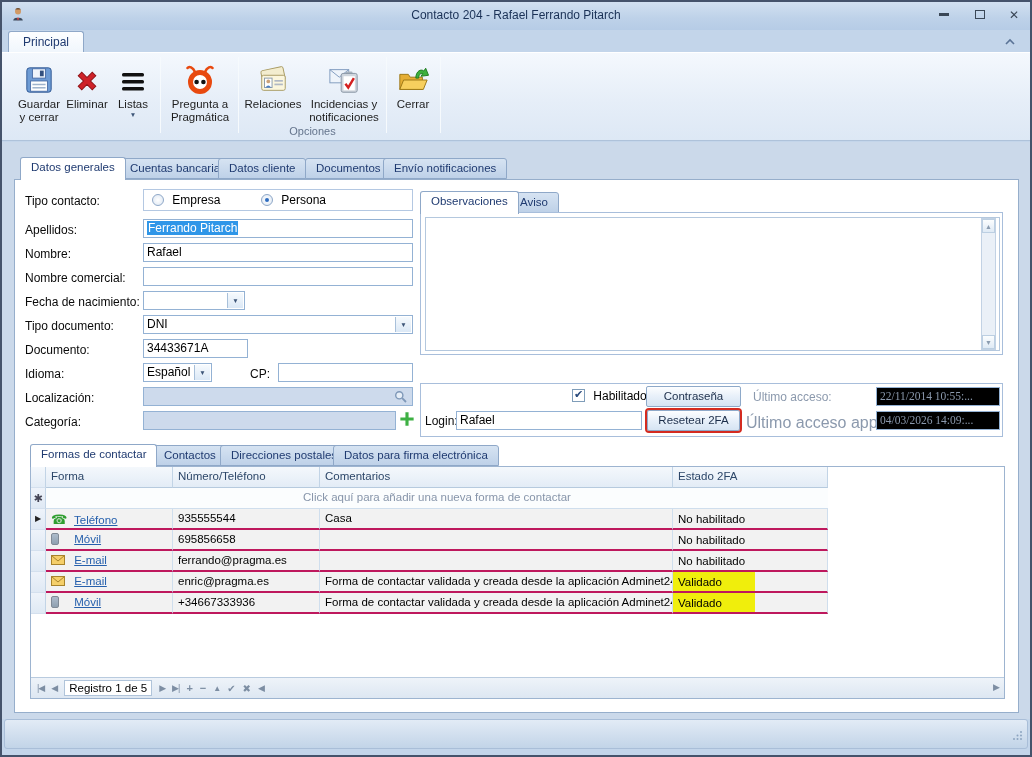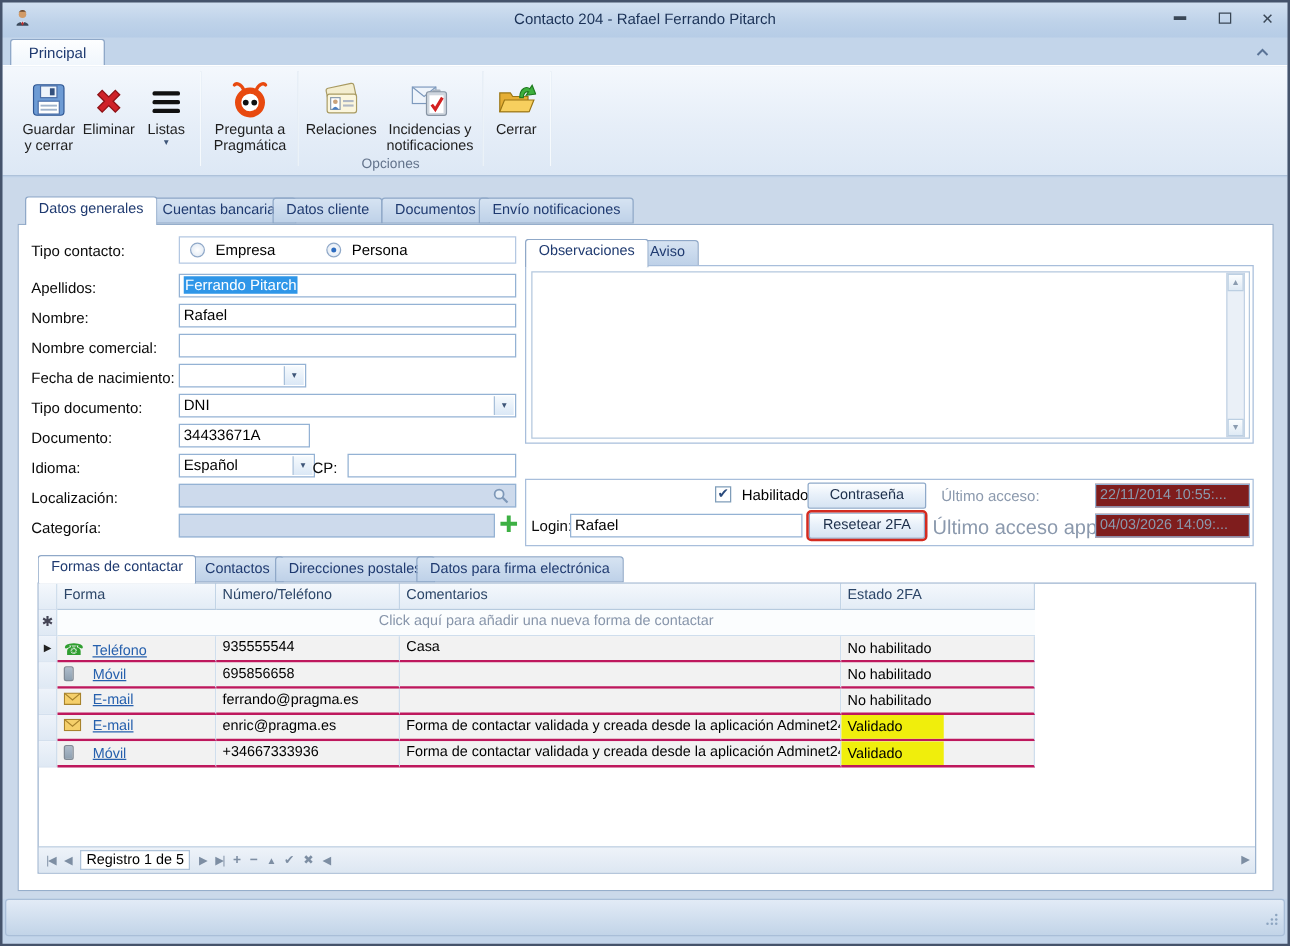--- a/index.html
+++ b/index.html
@@ -41,21 +41,21 @@
 
   .tab { position:absolute; height:21px; padding:3px 10px 0; font-size:11.5px; color:#1f3a70;
          background:linear-gradient(#d6e3f2,#bed1e8); border:1px solid #8fa8c8; border-radius:3px 3px 0 0; white-space:nowrap; }
   .tab.active { background:#fff; height:23px; z-index:5; border-bottom:none; }
 
   .lbl { position:absolute; font-size:12px; color:#0a0a0a; white-space:nowrap; }
   .glbl { color:#8b99ad; }
   .inp { position:absolute; height:19px; border:1px solid #94b2d4; background:#fff; font-size:12px;
          line-height:17px; padding:0 3px; white-space:nowrap; overflow:hidden; }
   .inp.dis { background:#cddaec; }
-  .inp.gray { background:#7f1d1d; color:#8b99ad; }
+  .inp.gray { background:#000000; color:#8b99ad;font-family:Liberation Serif, serif; }
   .dd-btn { position:absolute; top:1px; right:1px; width:16px; height:15px;
             background:linear-gradient(#f6fafd,#dbe8f6); border-left:1px solid #a8c0da;
             display:flex; align-items:center; justify-content:center; }
   .sel-text { background:var(--selection-bg,#2f96e8); color:#fff; padding:0 1px; }
 
   .radio { display:inline-block; width:12px; height:12px; border:1px solid #8fa8c8; border-radius:50%;
            background:radial-gradient(#fff,#dce6f2); vertical-align:-2px; position:relative; }
   .radio.checked::after { content:""; position:absolute; left:3px; top:3px; width:4px; height:4px;
                           border-radius:50%; background:#2d6cc0; }
   .checkbox { display:inline-block; width:13px; height:13px; border:1px solid #7f9db9; background:#fff;
@@ -297,21 +297,21 @@
     <span>DNI</span>
     <span class="dd-btn">
         <span class="dd-arrow">▼</span>
       </span>
   </div>
 
   <div class="lbl" style="left:25px;top:343px">Documento:</div>
   <div class="inp" style="left:143px;top:339px;width:105px">34433671A</div>
 
   <div class="lbl" style="left:25px;top:367px">Idioma:</div>
-  <div class="inp" style="left:143px;top:363px;width:109px">
+  <div class="inp" style="left:143px;top:363px;width:69px">
     <span>Español</span>
     <span class="dd-btn">
         <span class="dd-arrow">▼</span>
       </span>
   </div>
   <div class="lbl" style="left:250px;top:367px">CP:</div>
   <div class="inp" style="left:278px;top:363px;width:135px"></div>
 
   <div class="lbl" style="left:25px;top:391px">Localización:</div>
   <div class="inp dis" style="left:143px;top:387px;width:270px"></div>

